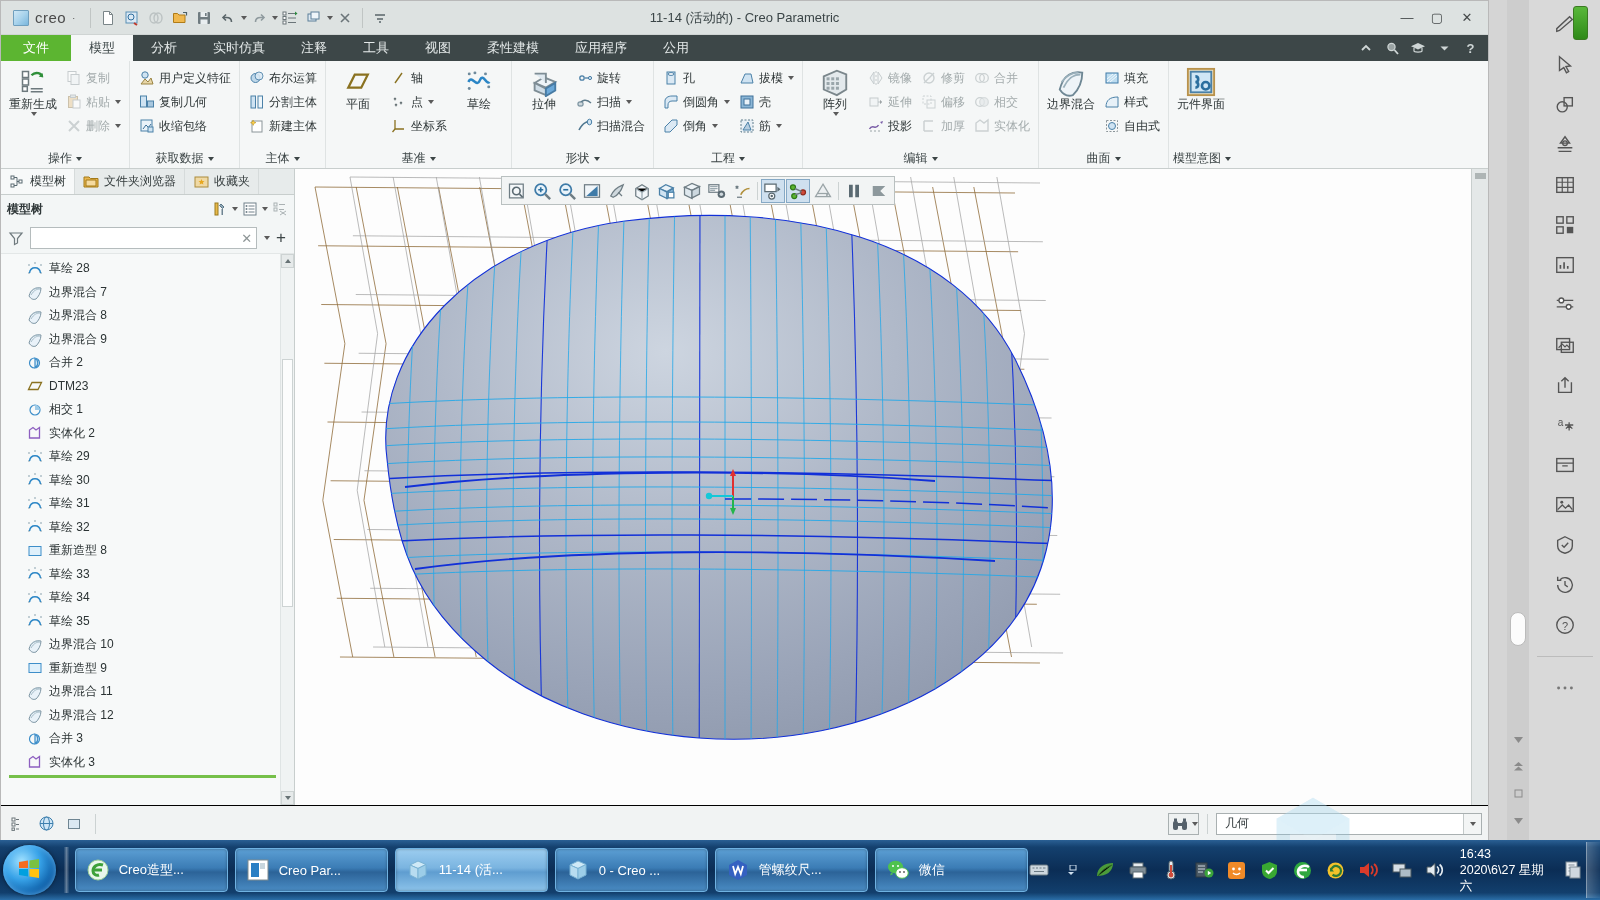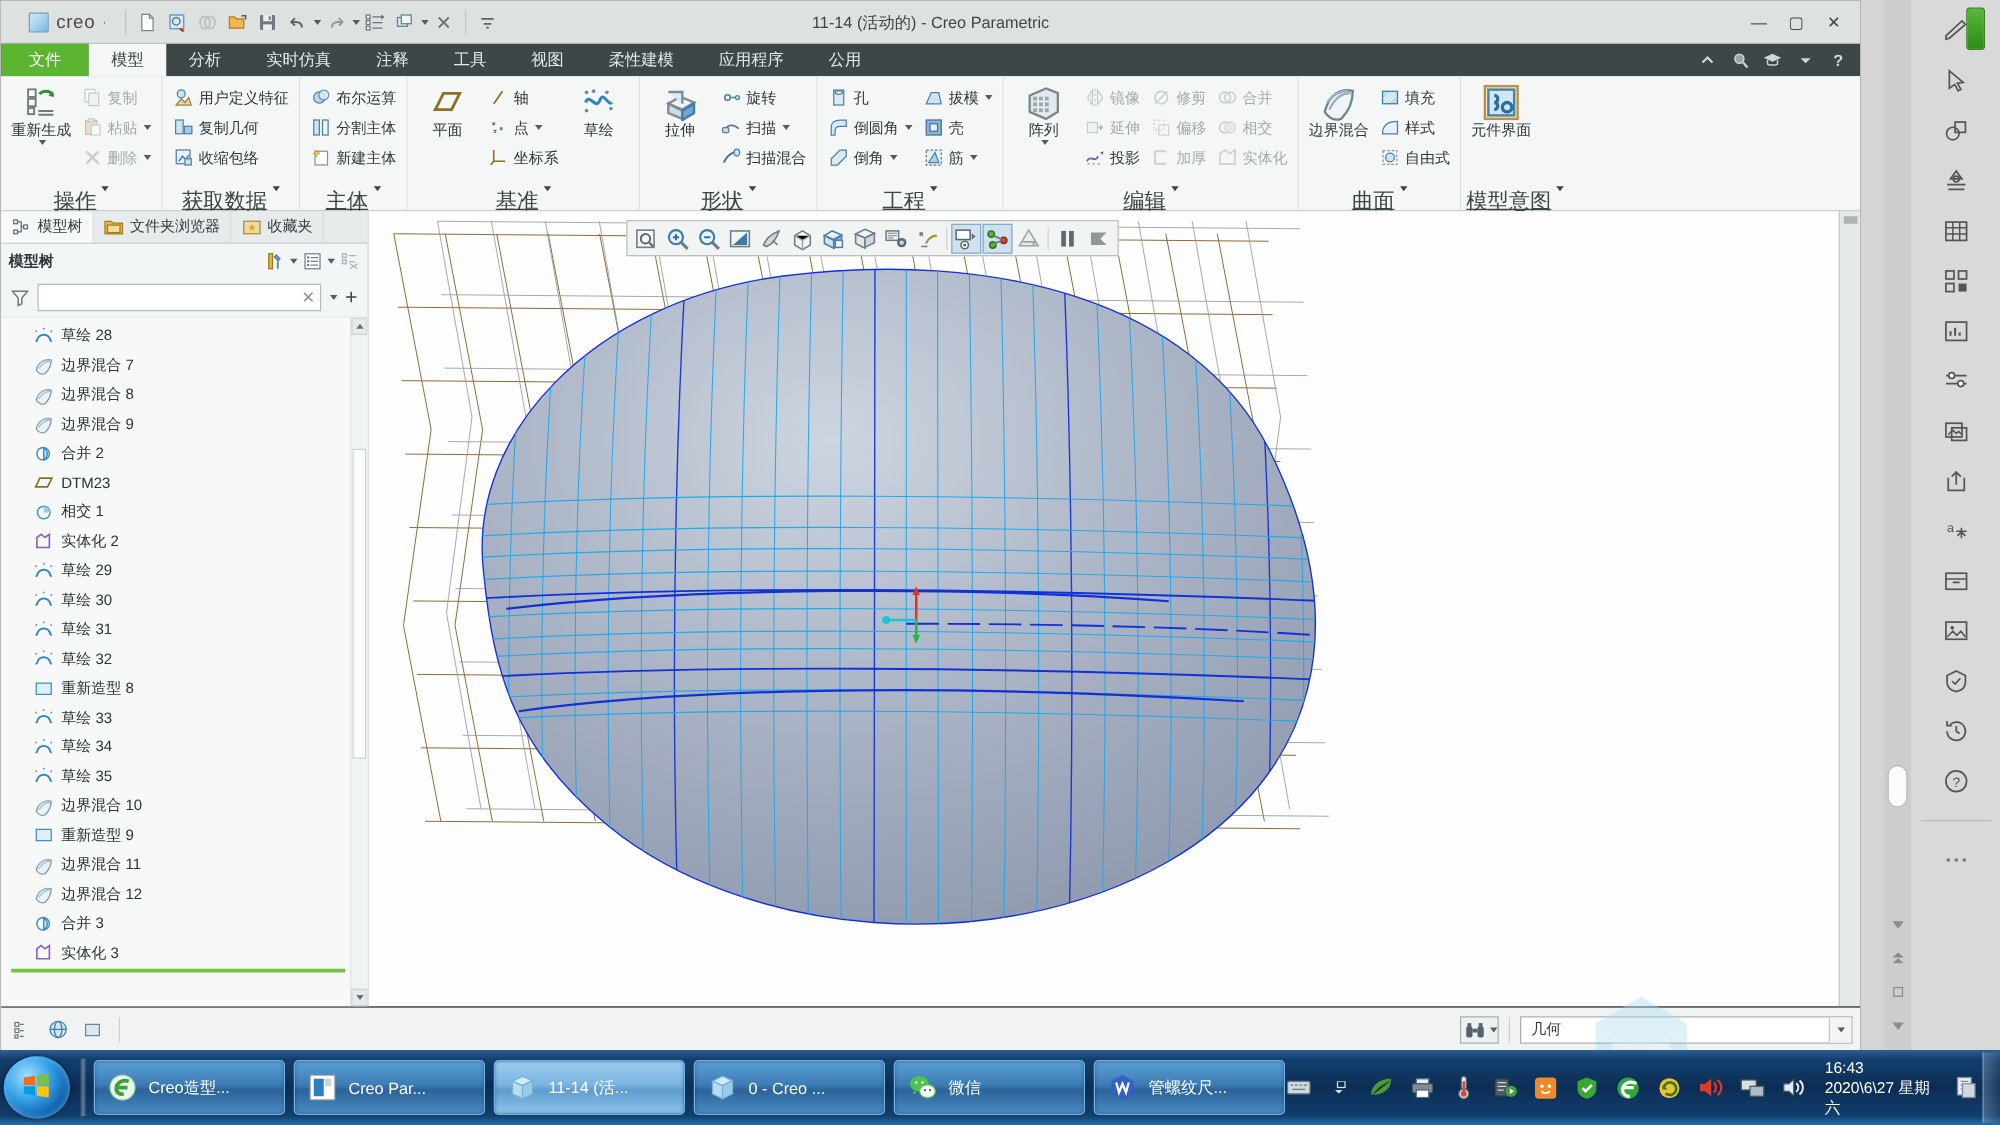--- a/index.html
+++ b/index.html
@@ -10,21 +10,21 @@
     background:#d4d0c8;
     -webkit-font-smoothing: antialiased;
   }
   #app { position:relative; width:1600px; height:900px; }
 
   
   .window { position:absolute; left:0; top:0; width:1489px; height:840px; background:#dfdfdf; border:1px solid #b9b9b9; }
 
   
   .titlebar { height:34px; background:#dde2e1; display:flex; align-items:center; position:relative; border-bottom:1px solid #cfd4d3; }
-  .qat { display:flex; align-items:center; gap:0px; padding-left:16px; }
+  .qat { display:flex; align-items:center; gap:0px; padding-left:6px; }
   .creo-logo { display:flex; align-items:center; gap:6px; padding:0 10px 0 6px; }
   .creo-cube { width:16px; height:16px; background:linear-gradient(135deg,#cfe7f5 0%,#a8d3ec 50%,#7ab6dc 100%); border:1px solid #6f9fbe; border-radius:1px; }
   .creo-word { font-size:15px; color:#4a4a4a; letter-spacing:.5px; }
   .qat-sep { width:1px; height:20px; background:#c0c5c4; margin:0 5px; }
   .qat-btn { width:24px; height:24px; display:flex; align-items:center; justify-content:center; cursor:default; }
   .qat-btn svg { display:block; }
   .caret { width:0;height:0;border-left:3.5px solid transparent;border-right:3.5px solid transparent;border-top:4px solid #5a5a5a; margin-left:1px;}
   .wintitle { position:absolute; left:0; right:0; text-align:center; font-size:13px; color:#3b4547; pointer-events:none; }
   .wctl { margin-left:auto; display:flex; align-items:center; padding-right:6px; }
   .wctl div { width:30px; height:24px; display:flex; align-items:center; justify-content:center; color:#45494a; font-size:13px; }
@@ -35,21 +35,21 @@
   .tab.file { background:#5cb531; color:#fff; padding:0 22px; }
   .tab.active { background:#f5f7f7; color:#3d4748; }
   .tabright { margin-left:auto; display:flex; align-items:center; gap:10px; padding-right:10px; color:#cfd6d6; }
   .tabright .ic { width:16px; height:16px; display:flex; align-items:center; justify-content:center; }
 
   
   .ribbon { height:108px; background:#f5f7f7; border-bottom:1px solid #c8cecd; display:flex; position:relative; }
   .rgroup { display:flex; flex-direction:column; position:relative; padding:3px 4px 0 4px; }
   .rgroup + .rgroup { border-left:1px solid #dfe3e3; }
   .rgroup .content { flex:1; display:flex; align-items:flex-start; }
-  .glabel { height:19px; display:flex; align-items:flex-start; justify-content:center; font-size:17px; color:#3c4546; gap:3px;text-decoration:underline; }
+  .glabel { height:19px; display:flex; align-items:center; justify-content:center; font-size:12px; color:#3c4546; gap:3px; }
   .glabel .caret { border-top-color:#3c4546; }
   .bigbtn { width:56px; display:flex; flex-direction:column; align-items:center; justify-content:flex-start; padding-top:3px; gap:1px; }
   .bigbtn .lbl { font-size:12px; color:#2f3738; text-align:center; line-height:13px; }
   .col { display:flex; flex-direction:column; justify-content:flex-start; padding-top:2px; }
   .smbtn { height:24px; display:flex; align-items:center; gap:4px; padding:0 4px; white-space:nowrap; }
   .smbtn .lbl { font-size:12px; color:#2f3738; }
   .smbtn.dis .lbl { color:#a3abac; }
   .smbtn.dis svg { opacity:.45; }
   .ic16 { width:17px; height:17px; flex:0 0 17px; display:flex; align-items:center; justify-content:center; }
   .ic24 { width:30px; height:30px; display:flex; align-items:center; justify-content:center; }
@@ -1585,39 +1585,39 @@
               <path d="M4 7l8-4 8 3.5-8 4z" fill="#cfe9f7" stroke="#79b2d4"></path>
               <path d="M4 7v10l8 4V10.5z" fill="#b8dcf0" stroke="#79b2d4"></path>
               <path d="M12 10.5l8-4V17l-8 4z" fill="#9ccde8" stroke="#79b2d4"></path>
             </svg>
           </div>
           <span>0 - Creo ...</span>
         </div>
         <div class="task">
           <div class="tico">
             <svg width="24" height="24" viewBox="0 0 24 24">
+              <path d="M12 2l9 5v10l-9 5-9-5V7z" fill="#3461c1"></path>
+              <path d="M7 8l2.2 8L12 9l2.8 7L17 8" fill="none" stroke="#fff" stroke-width="1.8"></path>
+            </svg>
+          </div>
+          <span>管螺纹尺...</span>
+        </div>
+        <div class="task">
+          <div class="tico">
+            <svg width="24" height="24" viewBox="0 0 24 24">
               <ellipse cx="9.5" cy="9" rx="7.5" ry="6.3" fill="#4fc24f"></ellipse>
               <path d="M5 14.5l-.8 3 3.2-1.6z" fill="#4fc24f"></path>
               <ellipse cx="16" cy="15" rx="6.3" ry="5.3" fill="#ffffff" stroke="#4fc24f"></ellipse>
               <circle cx="7" cy="8" r="1" fill="#fff"></circle>
               <circle cx="12" cy="8" r="1" fill="#fff"></circle>
               <circle cx="14" cy="14" r=".9" fill="#555"></circle>
               <circle cx="18" cy="14" r=".9" fill="#555"></circle>
             </svg>
           </div>
           <span>微信</span>
-        </div>
-        <div class="task">
-          <div class="tico">
-            <svg width="24" height="24" viewBox="0 0 24 24">
-              <path d="M12 2l9 5v10l-9 5-9-5V7z" fill="#3461c1"></path>
-              <path d="M7 8l2.2 8L12 9l2.8 7L17 8" fill="none" stroke="#fff" stroke-width="1.8"></path>
-            </svg>
-          </div>
-          <span>管螺纹尺...</span>
         </div>
       </div>
     <div class="tray" id="tray">
         <div class="ti">
           <svg width="20" height="16" viewBox="0 0 20 16">
             <rect x="1" y="3" width="18" height="10" rx="1.5" fill="#cdd7de" stroke="#6b7a84"></rect>
             <path d="M3.5 6h2M7 6h2M10.5 6h2M14 6h2.5M5 9.5h10" stroke="#6b7a84"></path>
           </svg>
         </div>
         <div class="ti">

